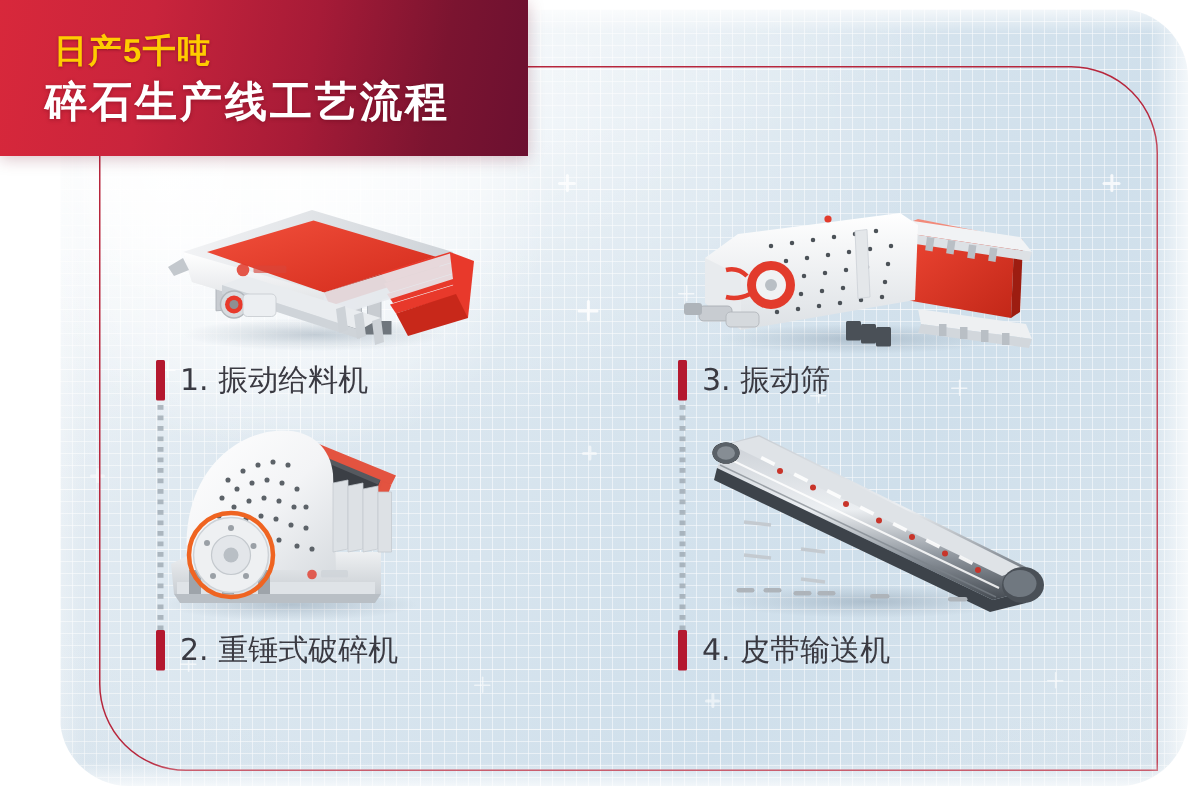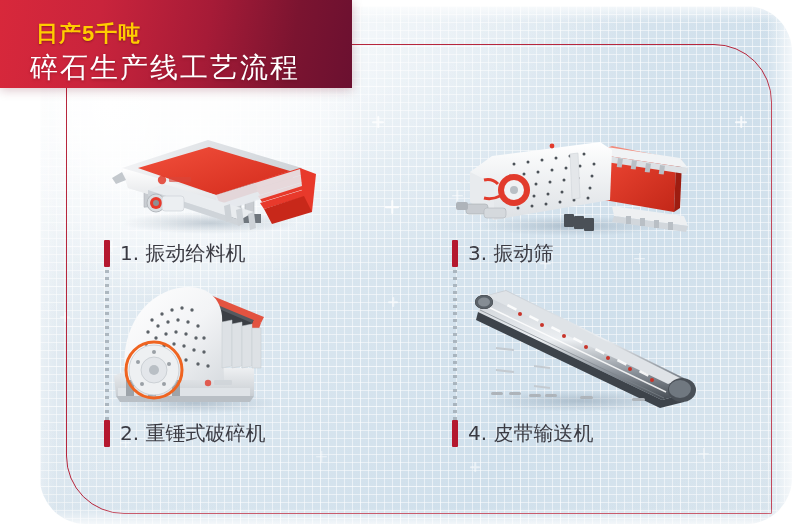--- a/index.html
+++ b/index.html
@@ -68,33 +68,33 @@
   
   .red-frame{
     position:absolute;left:66px;top:44px;width:706px;height:470px;
     border:1.4px solid #b7263c;
     border-radius:0 58px 0 58px;
     box-sizing:border-box;
     pointer-events:none;
   }
   
   .banner{
-    position:absolute;left:0;top:0;width:352px;height:88px;
+    position:absolute;left:0;top:0;width:352px;height:104px;
     background:linear-gradient(100deg,#d8283b 0%,#c9243c 28%,#a61b37 58%,#7b1430 82%,#6b1030 100%);
     box-shadow:0 2px 10px rgba(110,15,40,.25);
   }
   .banner-l1{
     position:absolute;left:36px;top:23px;
     font-size:22px;font-weight:bold;color:#ffcc00;letter-spacing:1px;
     line-height:1;
     text-shadow:0 1px 2px rgba(80,0,20,.45);
   }
   .banner-l2{
     position:absolute;left:30px;top:54px;
-    font-size:28px;font-weight:normal;color:#ffffff;letter-spacing:2px;
+    font-size:28px;font-weight:bold;color:#ffffff;letter-spacing:2px;
     line-height:1;
     text-shadow:0 1px 3px rgba(80,0,20,.4);
   }
   
   .cell{position:absolute;}
   .cell-art{position:absolute;left:0;top:0;}
   .label{
     position:absolute;display:flex;align-items:center;
     height:30px;
   }

